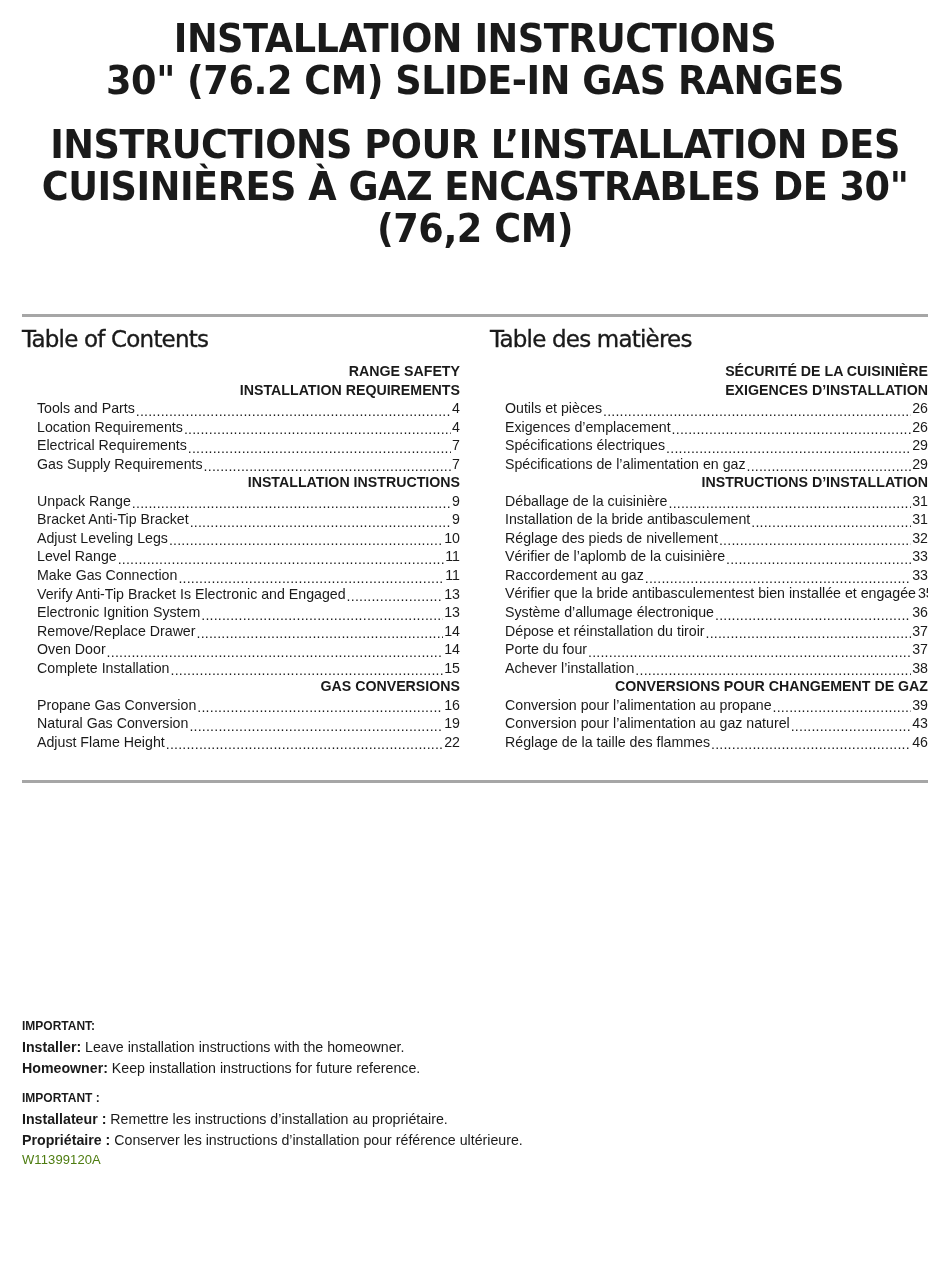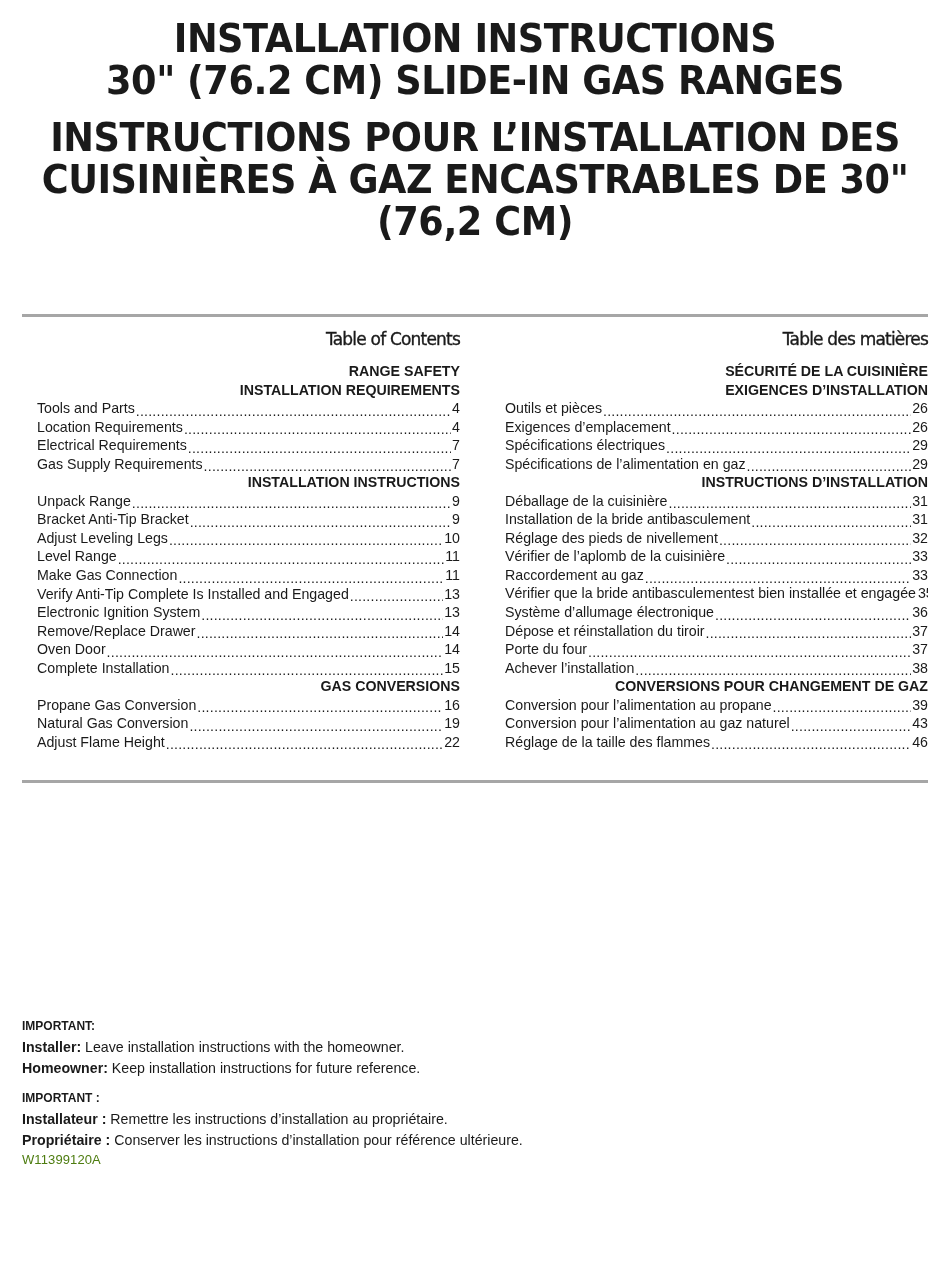--- a/index.html
+++ b/index.html
@@ -18,43 +18,43 @@
     .title-line {
       font-family: "DejaVu Sans", "Liberation Sans", sans-serif;
       font-weight: bold;
       font-size: 39px;
       line-height: 42px;
       letter-spacing: -0.5px;
       transform: scaleX(0.94);
       color: #1a1a1a;
       white-space: nowrap;
     }
-    .title-group-fr { margin-top: 15px; }
+    .title-group-fr { margin-top: 22px; }
 
     .rule {
       position: absolute;
       left: 22px; width: 906px; height: 3px;
       background: #a6a6a6;
     }
     .rule-top { top: 314px; }
     .rule-bottom { top: 780px; }
 
     .toc-col {
       position: absolute;
       top: 324px;
     }
     .toc-col.en { left: 22px; width: 438px; }
     .toc-col.fr { left: 490px; width: 438px; }
 
     .toc-heading {
       font-family: "DejaVu Sans", "Liberation Sans", sans-serif;
-      font-size: 17px;
+      font-size: 23px;
       font-weight: normal;
       letter-spacing: -0.8px;
-      text-align: right;
+      text-align: left;
       line-height: 30px;
       height: 38px;
       color: #1a1a1a;
       -webkit-text-stroke: 0.35px #1a1a1a;
     }
 
     .toc-list { list-style: none; }
     .toc-row {
       display: flex;
       align-items: flex-end;
@@ -199,21 +199,21 @@
         <span class="toc-label toc-label-wrap">Level Range</span>
         <span class="toc-leader"></span>
         <span class="toc-page">11</span>
       </li>
       <li class="toc-row minor">
         <span class="toc-label toc-label-wrap">Make Gas Connection</span>
         <span class="toc-leader"></span>
         <span class="toc-page">11</span>
       </li>
       <li class="toc-row minor">
-        <span class="toc-label toc-label-wrap">Verify Anti-Tip Complete Is Installed and Engaged</span>
+        <span class="toc-label toc-label-wrap">Verify Anti-Tip Bracket Is Electronic and Engaged</span>
         <span class="toc-leader"></span>
         <span class="toc-page">13</span>
       </li>
       <li class="toc-row minor">
         <span class="toc-label toc-label-wrap">Electronic Ignition System</span>
         <span class="toc-leader"></span>
         <span class="toc-page">13</span>
       </li>
       <li class="toc-row minor">
         <span class="toc-label toc-label-wrap">Remove/Replace Drawer</span>

